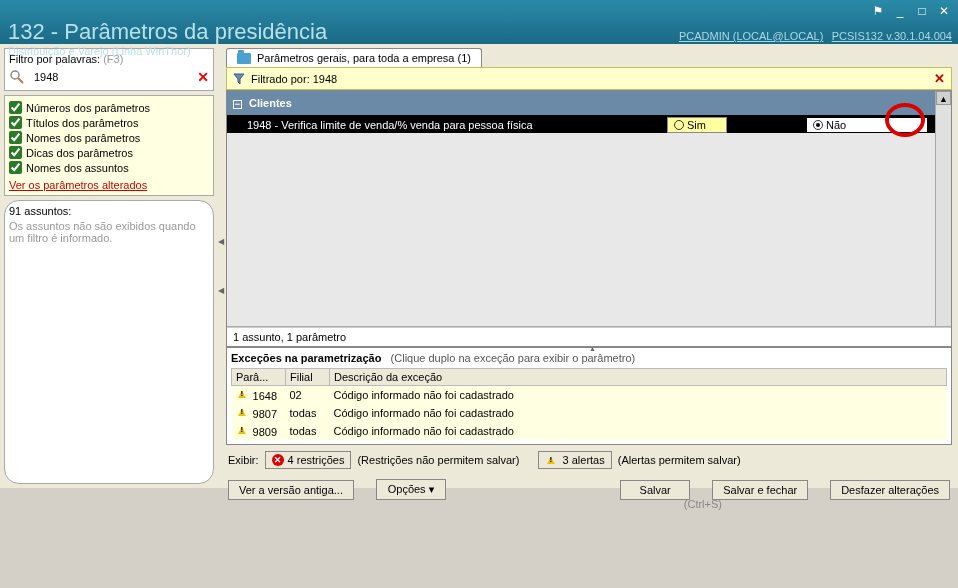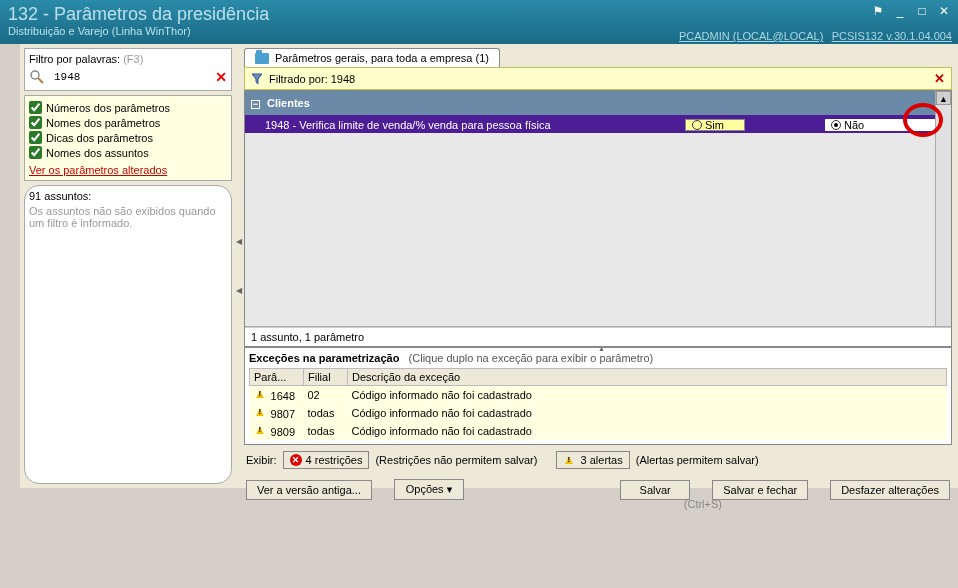--- a/index.html
+++ b/index.html
@@ -1,34 +1,34 @@
 <!DOCTYPE html>
 <html><head>
 <meta charset="utf-8">
 <style>
 * { box-sizing: border-box; margin: 0; padding: 0; font-family: Tahoma, Arial, sans-serif; font-size: 11px; }
 body { background: #d4d0c8; width: 958px; height: 588px; overflow: hidden; }
 
 .titlebar { background: linear-gradient(to bottom, #2a8aa8, #1a6a85); height: 44px; padding: 4px 8px; color: #fff; position: relative; }
-.titlebar .title { font-size: 18px; color: #b8e0ec; font-weight: normal; }
+.titlebar .title { font-size: 22px; color: #b8e0ec; font-weight: normal; margin-top: 15px; }
 .titlebar .subtitle { font-size: 11px; color: #b8e0ec; }
 .titlebar .win-controls { position: absolute; top: 4px; right: 4px; display: flex; gap: 2px; }
 .titlebar .win-btn { width: 20px; height: 16px; color: #fff; text-align: center; cursor: pointer; font-size: 12px; line-height: 14px; }
 .titlebar .userinfo { position: absolute; right: 6px; bottom: 2px; color: #a8d8e6; font-size: 10px; }
 .titlebar .userinfo a { color: #a8d8e6; text-decoration: underline; }
 
-.main { display: flex; height: 444px; background: #ece9d8; margin-left: 20px; }
+.main { display: flex; height: 444px; background: #ece9d8; }
 .left-pane { width: 218px; padding: 4px; display: flex; flex-direction: column; gap: 4px; }
 .panel { border: 1px solid #a9a9a9; background: #fff; padding: 4px; }
 .panel-yellow { background: #ffffe1; }
 .panel-title { font-size: 11px; color: #000; margin-bottom: 3px; }
 .panel-title .hint { color: #999; }
 
 .search-row { display: flex; align-items: center; gap: 4px; }
-.search-row input { flex: 1; border: 1px solid #fff; padding: 2px 4px; background: #fff; outline: none; height: 18px; font-family: Liberation Mono, monospace; }
+.search-row input { flex: 1; border: 1px solid #fff; padding: 2px 4px; background: #fff; outline: none; height: 18px; }
 .red-x { color: #e00; font-weight: bold; font-size: 14px; cursor: pointer; }
 .mag-icon { width: 16px; height: 16px; display: inline-block; }
 
 .check-row { display: flex; align-items: center; gap: 4px; padding: 1px 0; }
 .check-row input { accent-color: #2a7a2a; }
 
 .link-red { color: #c00; text-decoration: underline; cursor: pointer; display: block; margin-top: 4px; }
 
 .subjects-panel { flex: 1; border-radius: 15px; }
 .subjects-panel .muted { color: #999; }
@@ -41,21 +41,21 @@
 .folder-icon::before { content: ""; position: absolute; top: -3px; left: 1px; width: 6px; height: 3px; background: #4aa0d0; border-radius: 1px 1px 0 0; }
 
 .filter-bar { background: #ffffcc; border: 1px solid #c0c060; padding: 3px 6px; display: flex; align-items: center; gap: 6px; }
 .funnel-icon { width: 12px; height: 12px; display: inline-block; }
 .filter-bar .close { margin-left: auto; color: #c00; font-weight: bold; cursor: pointer; font-size: 13px; }
 
 .grid-area { border: 1px solid #888; flex: 0 0 auto; background: #fff; display: flex; flex-direction: column; }
 .grid-body { background: #e8e8e8; height: 236px; position: relative; border-bottom: 1px solid #aaa; }
 .group-header { background: #6a8aa8; color: #fff; padding: 6px 6px; font-weight: bold; font-size: 11px; }
 .group-header .toggle { display: inline-block; width: 9px; height: 9px; border: 1px solid #fff; text-align: center; line-height: 7px; font-size: 9px; margin-right: 4px; cursor: pointer; }
-.param-row { background: #4c1d95; color: #fff; padding: 4px 6px 2px 20px; display: flex; position: relative; height: 18px; }
+.param-row { background: #000000; color: #fff; padding: 4px 6px 2px 20px; display: flex; align-items: center; position: relative; height: 18px; }
 .param-row .desc { flex: 0 0 380px; }
 .radio-cell { background: #fff; border: 1px solid #888; padding: 1px 6px; display: flex; align-items: center; gap: 3px; color: #000; min-width: 60px; }
 .radio-cell.sim { background: #ffffa0; }
 .radio-dot { width: 10px; height: 10px; border: 1px solid #333; border-radius: 50%; display: inline-block; position: relative; }
 .radio-dot.on::after { content: ""; position: absolute; top: 2px; left: 2px; width: 4px; height: 4px; background: #000; border-radius: 50%; }
 .highlight-circle { position: absolute; width: 40px; height: 34px; border: 4px solid #d00; border-radius: 50%; top: 12px; left: 658px; pointer-events: none; z-index: 10; }
 .radio-gap { width: 80px; }
 
 .grid-footer { padding: 3px 6px; background: #fff; border-top: 1px solid #ccc; }
 
@@ -123,20 +123,24 @@
         </span>
         <input type="text" value="1948" style="">
         <span class="red-x">✕</span>
       </div>
     </div>
 
     <div class="panel panel-yellow">
       <div class="check-row">
           <input type="checkbox" checked="" style="">
           <span>Números dos parâmetros</span>
+        </div>
+      <div class="check-row">
+          <input type="checkbox" checked="" style="">
+          <span>Títulos dos parâmetros</span>
         </div>
       <div class="check-row">
           <input type="checkbox" checked="" style="">
           <span>Nomes dos parâmetros</span>
         </div>
       <div class="check-row">
           <input type="checkbox" checked="" style="">
           <span>Dicas dos parâmetros</span>
         </div>
       <div class="check-row">

